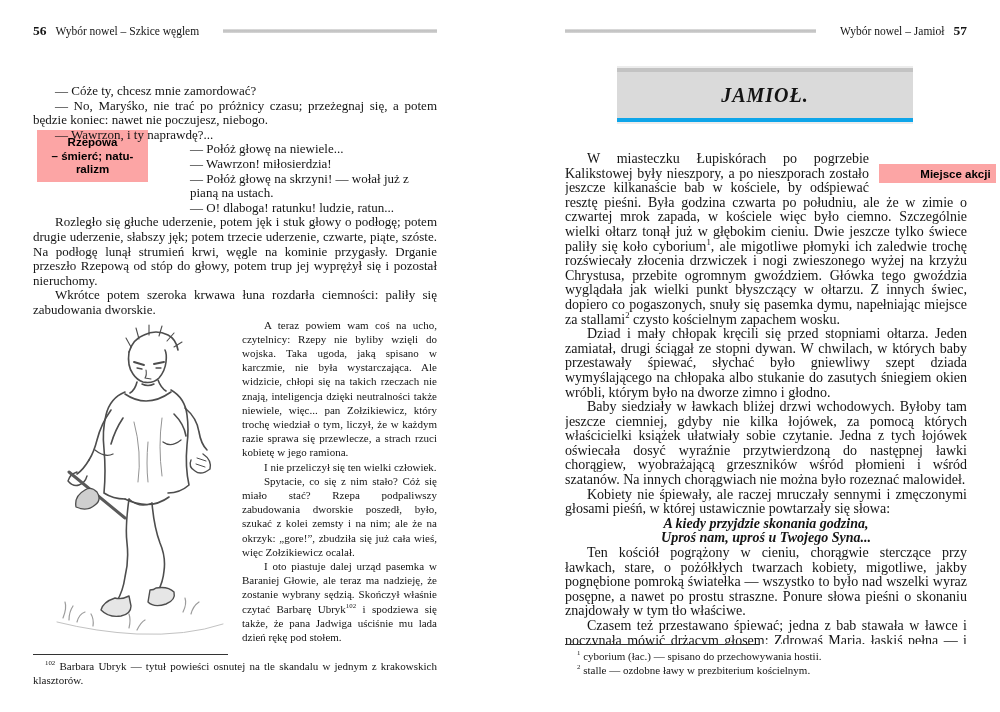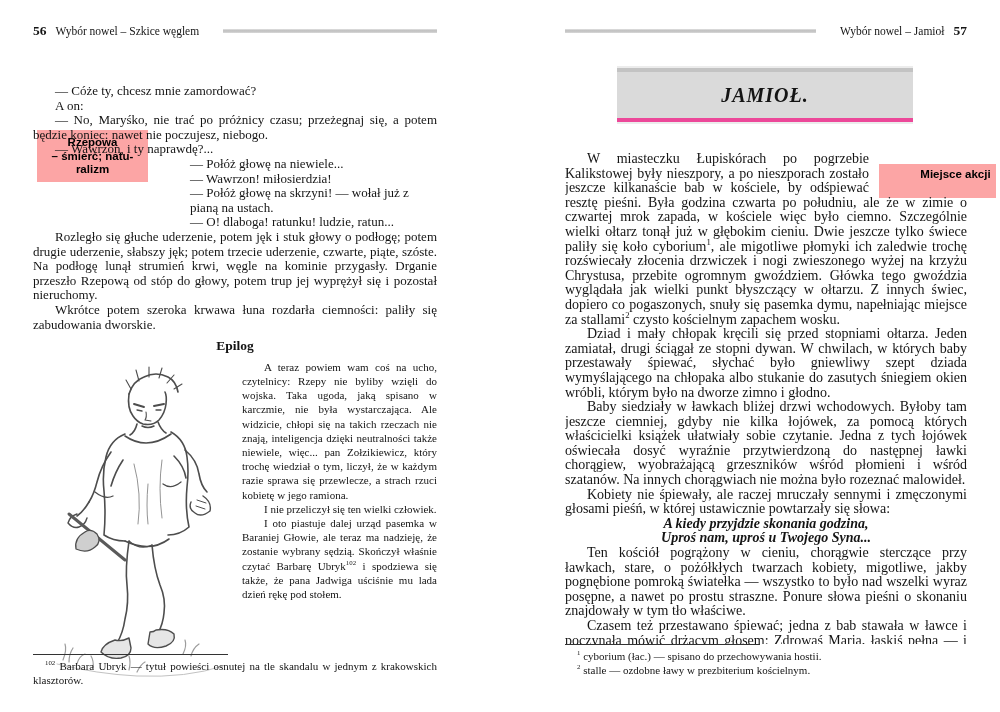--- a/index.html
+++ b/index.html
@@ -21,36 +21,36 @@
   .phead-left .hrule{margin-left:24px;}
   .phead-right .hrule{margin-right:24px;}
   .it{}
   sup{font-size:0.62em;vertical-align:super;line-height:0;}
 
   
   .margin-note{position:absolute;background:#fca5a5;color:#000;
     font-family:"Liberation Sans",sans-serif;font-weight:bold;font-size:11.5px;
     line-height:13.5px;text-align:center;white-space:pre-line;box-sizing:border-box;}
   .note-left{left:37px;top:130px;width:111px;height:52px;padding-top:6px;}
-  .note-right{left:379px;top:164px;width:117px;height:34px;line-height:21px;padding-left:36px;}
+  .note-right{left:379px;top:164px;width:117px;height:19px;line-height:21px;padding-left:36px;}
 
   
   .body-left{position:absolute;left:33px;top:56px;width:404px;height:596px;overflow:hidden;
     font-size:13px;line-height:14.6px;text-align:justify;margin-top:28px;}
   .body-left p,.body-right p{margin:0;}
   .ind{text-indent:22px;}
   .dialogue{margin-left:157px;}
   .dialogue p{text-align:left;}
   .epilog-h{font-size:13.5px;font-weight:bold;text-align:center;margin:7px 0 6px;}
   .epilog-section{font-size:11px;line-height:14.2px;}
   .illustration{float:left;width:203px;height:318px;margin:2px 6px 0 0;}
 
   
   .title-box{position:absolute;left:117px;top:68px;width:296px;height:54px;box-sizing:border-box;
-    background:#dadada;border-top:4px solid #c3c3c3;border-bottom:4px solid #ec4899;
+    background:#dadada;border-top:4px solid #c3c3c3;border-bottom:4px solid #0ea5e9;
     box-shadow:0 -2px 0 #ececec,0 2px 0 #ececec;
     display:flex;flex-direction:column;align-items:center;justify-content:center;
     font-weight:bold;font-style:italic;font-size:20px;line-height:24px;letter-spacing:1px;}
   .body-right{position:absolute;left:65px;top:152px;width:402px;height:492px;overflow:hidden;
     font-size:14px;line-height:14.6px;text-align:justify;}
   .note-spacer{float:right;width:98px;height:33px;}
   .verse{text-align:center;font-style:italic;font-weight:600;}
 
   
   .footnotes{position:absolute;font-size:11px;line-height:14px;text-align:justify;}
@@ -71,35 +71,33 @@
       <span class="phead-text"><span>Wybór nowel – </span><span class="it">Szkice węglem</span></span>
       <span class="hrule"></span>
     </header>
 
     <div class="margin-note note-left">Rzepowa
 – śmierć; natu-
 ralizm</div>
 
     <div class="body-left">
       <p class="ind">— Cóże ty, chcesz mnie zamordować?</p>
-      <p class="ind">A on:</p>
       <p class="ind">— No, Maryśko, nie trać po próżnicy czasu; przeżegnaj się, a potem będzie koniec: nawet nie poczujesz, niebogo.</p>
       <p class="ind">— Wawrzon, i ty naprawdę?...</p>
 
       <div class="dialogue">
         <p>— Połóż głowę na niewiele...</p>
         <p>— Wawrzon! miłosierdzia!</p>
         <p>— Połóż głowę na skrzyni! — wołał już z pianą na ustach.</p>
         <p>— O! dlaboga! ratunku! ludzie, ratun...</p>
       </div>
 
       <p class="ind">Rozległo się głuche uderzenie, potem jęk i stuk głowy o podłogę; potem drugie uderzenie, słabszy jęk; potem trzecie uderzenie, czwarte, piąte, szóste. Na podłogę lunął strumień krwi, węgle na kominie przygasły. Drganie przeszło Rzepową od stóp do głowy, potem trup jej wyprężył się i pozostał nieruchomy.</p>
       <p class="ind">Wkrótce potem szeroka krwawa łuna rozdarła ciemności: paliły się zabudowania dworskie.</p>
 
-      <h3 class="epilog-h">Epilog</h3>
 
       <div class="epilog-section">
         <div class="illustration">
           <svg viewBox="0 0 203 318" width="203" height="318" xmlns="http://www.w3.org/2000/svg">
             <g stroke="#4d4d4d" fill="none" stroke-width="1.6" stroke-linecap="round" stroke-linejoin="round">
 
               <path d="M96,32 q4,-13 15,-17 q12,-6 24,0 q8,4 10,15"></path>
               <path d="M98,27 l-5,-9 M106,19 l-3,-11 M116,15 l0,-10 M126,16 l3,-10 M134,21 l7,-8 M141,27 l8,-5" stroke-width="1.1"></path>
 
               <path d="M96,32 q-2,14 4,22 q4,6 10,8 q10,2 16,-4 q6,-7 7,-16 q1,-8 -1,-12"></path>
@@ -136,20 +134,21 @@
               <path d="M82,278 q-12,4 -14,12 q8,8 20,6 q10,-2 10,-10 l-2,-10 q-8,4 -14,2" fill="#e6e6e6" stroke-width="1.4"></path>
               <path d="M123,268 q12,-2 18,4 q2,8 -8,12 q-12,4 -18,-2 l2,-12 q4,0 6,-2" fill="#e6e6e6" stroke-width="1.4"></path>
 
               <path d="M30,298 q4,-10 2,-16 M36,300 q0,-8 4,-14 M44,302 q2,-8 8,-10 M150,292 q4,-8 2,-14 M158,294 q2,-8 8,-12 M96,308 q2,-8 0,-14 M104,310 q4,-8 8,-10 M60,306 q1,-7 -2,-12" stroke="#9c9c9c" stroke-width="1.2"></path>
               <path d="M24,302 q40,10 80,12 q50,2 86,-10" stroke="#c2c2c2" stroke-width="1"></path>
             </g>
           </svg>
         </div>
         <p class="ind">A teraz powiem wam coś na ucho, czytelnicy: Rzepy nie byliby wzięli do wojska. Taka ugoda, jaką spisano w karczmie, nie była wystarczająca. Ale widzicie, chłopi się na takich rzeczach nie znają, inteligencja dzięki neutralności także niewiele, więc... pan Zołzikiewicz, który trochę wiedział o tym, liczył, że w każdym razie sprawa się przewlecze, a strach rzuci kobietę w jego ramiona.</p>
         <p class="ind">I nie przeliczył się ten wielki człowiek.</p>
+        <p class="ind">Spytacie, co się z nim stało? Cóż się miało stać? Rzepa podpaliwszy zabudowania dworskie poszedł, było, szukać z kolei zemsty i na nim; ale że na okrzyk: „gore!”, zbudziła się już cała wieś, więc Zołzikiewicz ocalał.</p>
         <p class="ind"><span>I oto piastuje dalej urząd pasemka w Baraniej Głowie, ale teraz ma nadzieję, że zostanie wybrany sędzią. Skończył właśnie czytać </span><span class="it">Barbarę Ubryk</span><sup>102</sup><span> i spodziewa się także, że pana Jadwiga uściśnie mu lada dzień rękę pod stołem.</span></p>
       </div>
 
     </div>
 
     <footer class="footnotes fn-left">
       <div class="fnrule"></div>
       <p class="fn"><sup>102</sup><span> </span><span class="it">Barbara Ubryk</span><span> — tytuł powieści osnutej na tle skandalu w jednym z krakowskich klasztorów.</span></p>
     </footer>
   </section>

